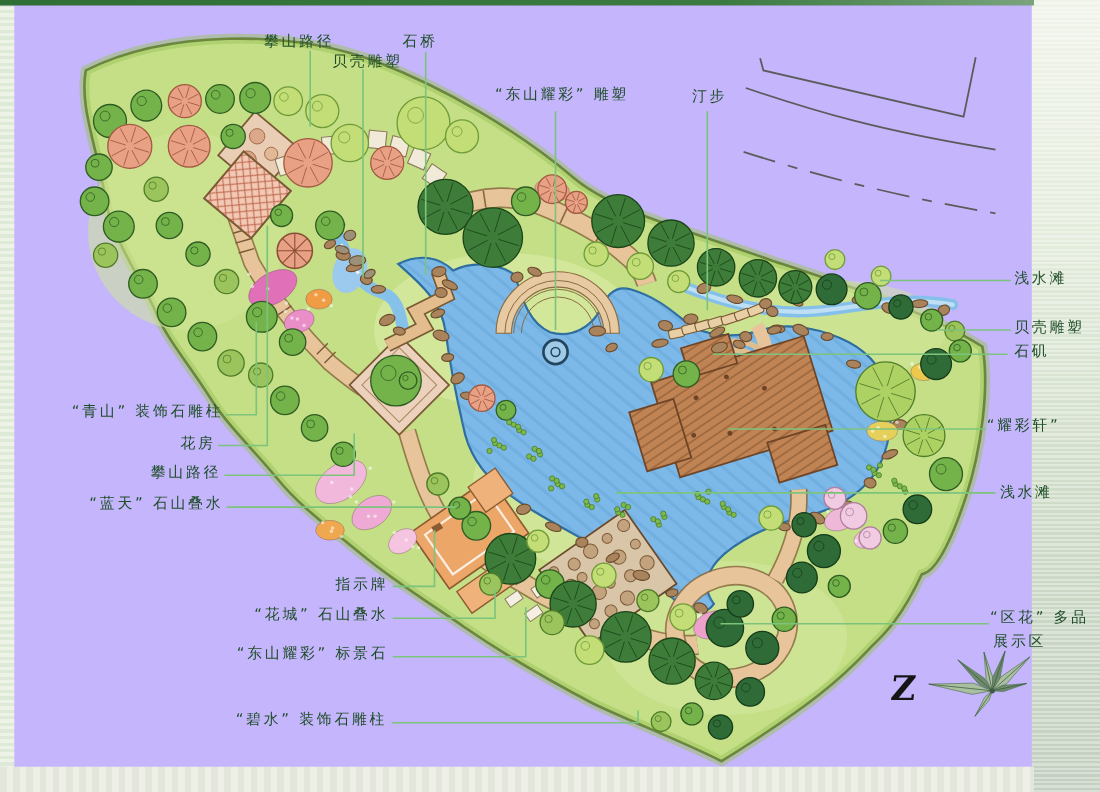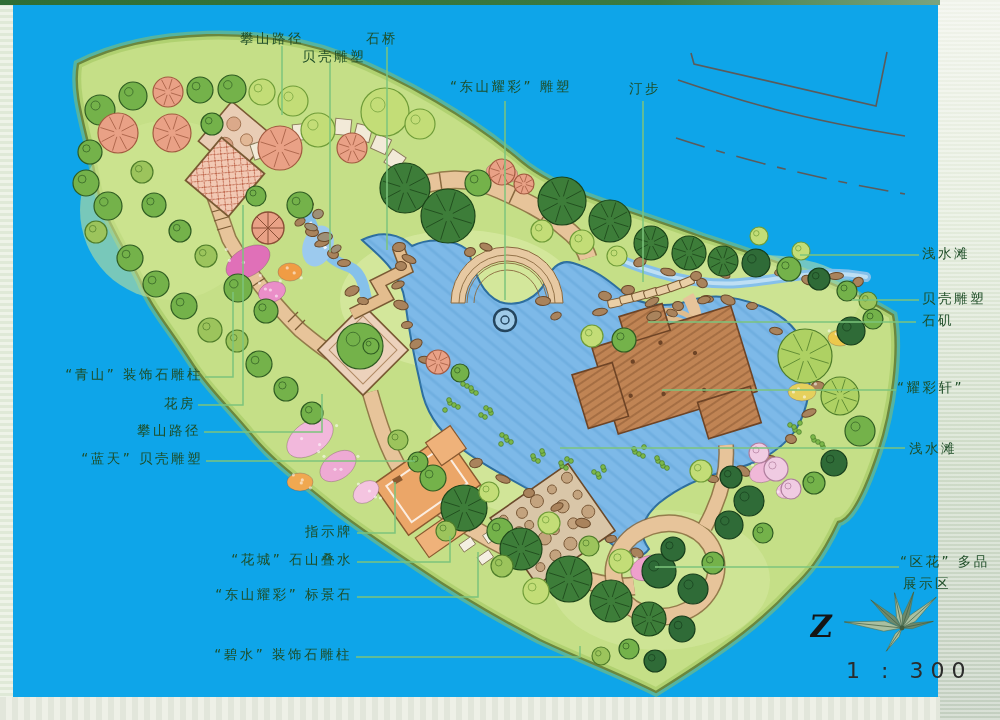--- a/index.html
+++ b/index.html
@@ -1,17 +1,17 @@
 <!DOCTYPE html>
 <html><head>
 <meta charset="utf-8">
 <style>
   html,body{margin:0;padding:0;background:#ffffff;}
   #stage{position:relative;width:1000px;height:720px;overflow:hidden;
-         background:#0ea5e9;font-family:"DejaVu Sans",sans-serif;}
+         background:#c4b5fd;font-family:"DejaVu Sans",sans-serif;}
   
   .edge{position:absolute;}
   .edge-top{left:0;top:0;width:940px;height:5px;
     background:linear-gradient(90deg,#2f6e35 0%,#3b7a41 70%,#7aa37e 100%);}
   .edge-left{left:0;top:5px;width:13px;height:715px;
     background:repeating-linear-gradient(0deg,#dfe9d7 0 3px,#eef3e8 3px 6px);}
   .edge-right{left:938px;top:0;width:62px;height:720px;
     background:linear-gradient(180deg,#f0f3ea 0%,#e4ecdc 30%,#cfdcc8 62%,#c3cfc0 100%);}
   .edge-right:after{content:"";position:absolute;inset:0;
     background:repeating-linear-gradient(0deg,rgba(255,255,255,.35) 0 2px,transparent 2px 4px);}
@@ -822,21 +822,21 @@
   <div class="lbl" style="left:450px;top:78px">“东山耀彩” 雕塑</div>
   <div class="lbl" style="left:629px;top:80px">汀步</div>
   <div class="lbl" style="left:922px;top:245px">浅水滩</div>
   <div class="lbl" style="left:922px;top:290px">贝壳雕塑</div>
   <div class="lbl" style="left:922px;top:312px">石矶</div>
   <div class="lbl" style="left:897px;top:379px">“耀彩轩”</div>
   <div class="lbl" style="left:909px;top:440px">浅水滩</div>
   <div class="lbl rt" style="right:797px;top:366px">“青山” 装饰石雕柱</div>
   <div class="lbl rt" style="right:804px;top:395px">花房</div>
   <div class="lbl rt" style="right:799px;top:422px">攀山路径</div>
-  <div class="lbl rt" style="right:797px;top:450px">“蓝天” 贝壳雕塑</div>
+  <div class="lbl rt" style="right:797px;top:450px">“蓝天” 石山叠水</div>
   <div class="lbl rt" style="right:647px;top:523px">指示牌</div>
   <div class="lbl rt" style="right:647px;top:551px">“花城” 石山叠水</div>
   <div class="lbl rt" style="right:647px;top:586px">“东山耀彩” 标景石</div>
   <div class="lbl rt" style="right:648px;top:646px">“碧水” 装饰石雕柱</div>
   <div class="lbl" style="left:900px;top:553px">“区花” 多品</div>
   <div class="lbl" style="left:903px;top:575px">展示区</div>
 
   <svg id="north-leaf" width="130" height="85" viewBox="0 0 130 85">
     <g id="leafstar">
         <polygon points="66,50 48.79666835245498,43.03444329399466 8.317730068640145,43.93734913047612 47.72438175209334,53.23656880921465" fill="#a9bfa0" stroke="#51704f" stroke-width="0.6"></polygon>
@@ -850,14 +850,13 @@
         <polygon points="66,50 79.23506698845125,43.55706574523625 100.18466197196014,19.219992107492526 73.79108040032807,37.51090610990438" fill="#a9bfa0" stroke="#51704f" stroke-width="0.6"></polygon>
         <line x1="66" y1="50" x2="100.18466197196014" y2="19.219992107492526" stroke="#3f5c40" stroke-width="0.7"></line>
         <polygon points="66,50 76.2145192070744,50.72194000326069 97.30072322348178,43.346825893831685 75.03778817019753,45.18585573641197" fill="#6d8a6d" stroke="#51704f" stroke-width="0.6"></polygon>
         <line x1="66" y1="50" x2="97.30072322348178" y2="43.346825893831685" stroke="#3f5c40" stroke-width="0.7"></line>
         <polygon points="66,50 59.13193961094435,55.7542459534056 50.34259870281909,73.21305203154117 63.23757676251496,58.52353317920466" fill="#a9bfa0" stroke="#51704f" stroke-width="0.6"></polygon>
         <line x1="66" y1="50" x2="50.34259870281909" y2="73.21305203154117" stroke="#3f5c40" stroke-width="0.7"></line>
         <circle cx="66" cy="50" r="2.4" fill="#3f5c40"></circle>
       </g>
   </svg>
   <div id="north-z">Z</div>
-  <div id="scale-text">1 : 300</div>
 </div>
 
 </body></html>

